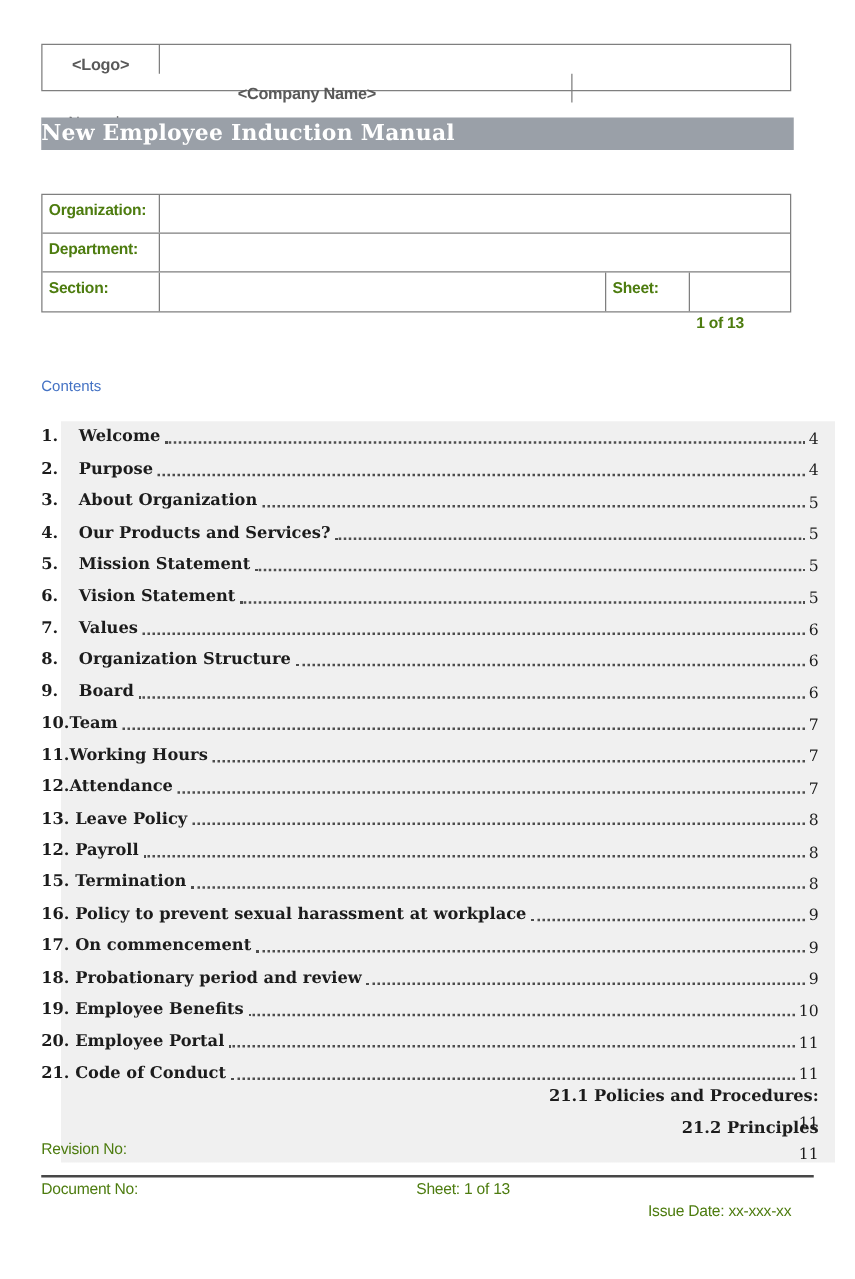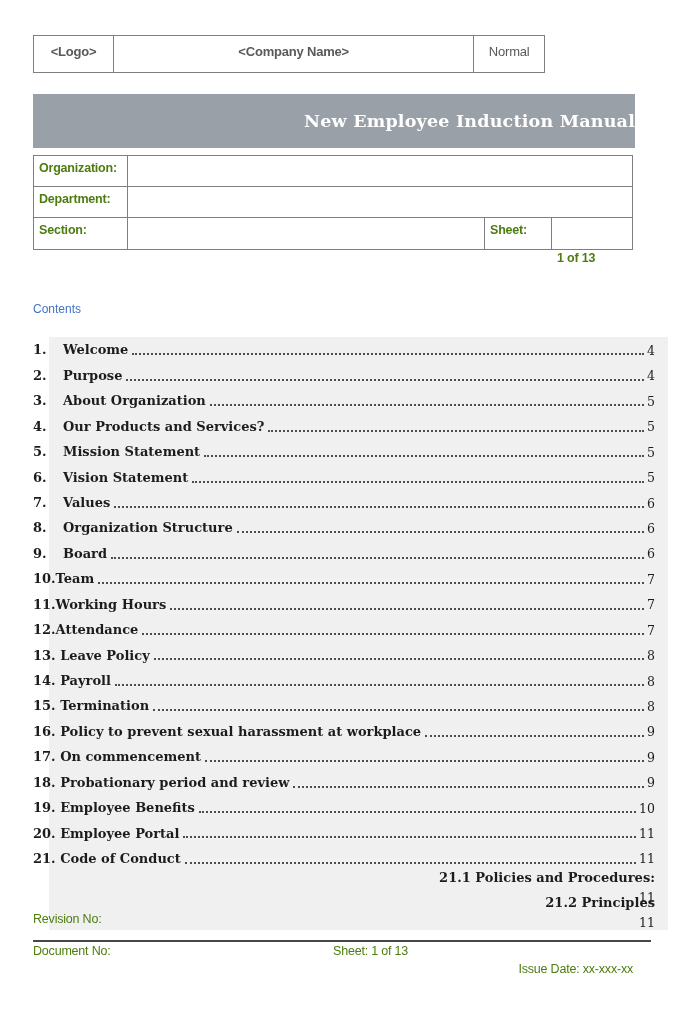--- a/index.html
+++ b/index.html
@@ -2,34 +2,34 @@
 <html><head>
 <meta charset="utf-8">
 <style>
   html,body{margin:0;padding:0;}
   body{
     width:684px;height:1023px;position:relative;background:#ffffff;
     font-family:"Liberation Sans",sans-serif;overflow:hidden;
   }
   
   .header-table{
-    position:absolute;left:33px;top:35px;width:512px;height:38px;
-    display:flex;border:1px solid #7f7f7f;box-sizing:border-box;
+    position:absolute;left:33px;top:35px;width:600px;height:38px;
+    display:flex;border:1px solid #7f7f7f;box-sizing:border-box;flex-direction:column;
   }
   .header-table .cell{
     box-sizing:border-box;padding-top:8px;text-align:center;
     font-size:13px;color:#595959;letter-spacing:-0.2px;
   }
   .cell-logo{width:94px;border-right:1px solid #7f7f7f;font-weight:bold;}
   .cell-company{width:424px;border-right:1px solid #7f7f7f;font-weight:bold;}
   .cell-doctype{width:82px;font-weight:normal;color:#808080;}
   
   .banner{
-    position:absolute;left:33px;top:94px;width:602px;height:54px;
-    background:#9aa0a8;display:flex;align-items:center;justify-content:flex-end;
+    position:absolute;left:33px;top:94px;width:602px;height:26px;
+    background:#9aa0a8;display:flex;align-items:center;justify-content:flex-start;
   }
   .banner .title{
     font-family:"DejaVu Serif",serif;font-weight:bold;font-size:17.5px;
     color:#ffffff;letter-spacing:0.2px;
   }
   
   .info-table{
     position:absolute;left:33px;top:155px;width:600px;
     border:1px solid #7f7f7f;box-sizing:border-box;
     font-size:12.5px;color:#4d7c0f;font-weight:bold;letter-spacing:-0.2px;
@@ -182,21 +182,21 @@
     <span class="toc-page">7</span>
   </div>
     <div class="toc-row plain">
 
     <span class="toc-label">13. Leave Policy</span>
     <span class="toc-leader"></span>
     <span class="toc-page">8</span>
   </div>
     <div class="toc-row plain">
 
-    <span class="toc-label">14. Payroll</span>
+    <span class="toc-label">12. Payroll</span>
     <span class="toc-leader"></span>
     <span class="toc-page">8</span>
   </div>
     <div class="toc-row plain">
 
     <span class="toc-label">15. Termination</span>
     <span class="toc-leader"></span>
     <span class="toc-page">8</span>
   </div>
     <div class="toc-row plain">

